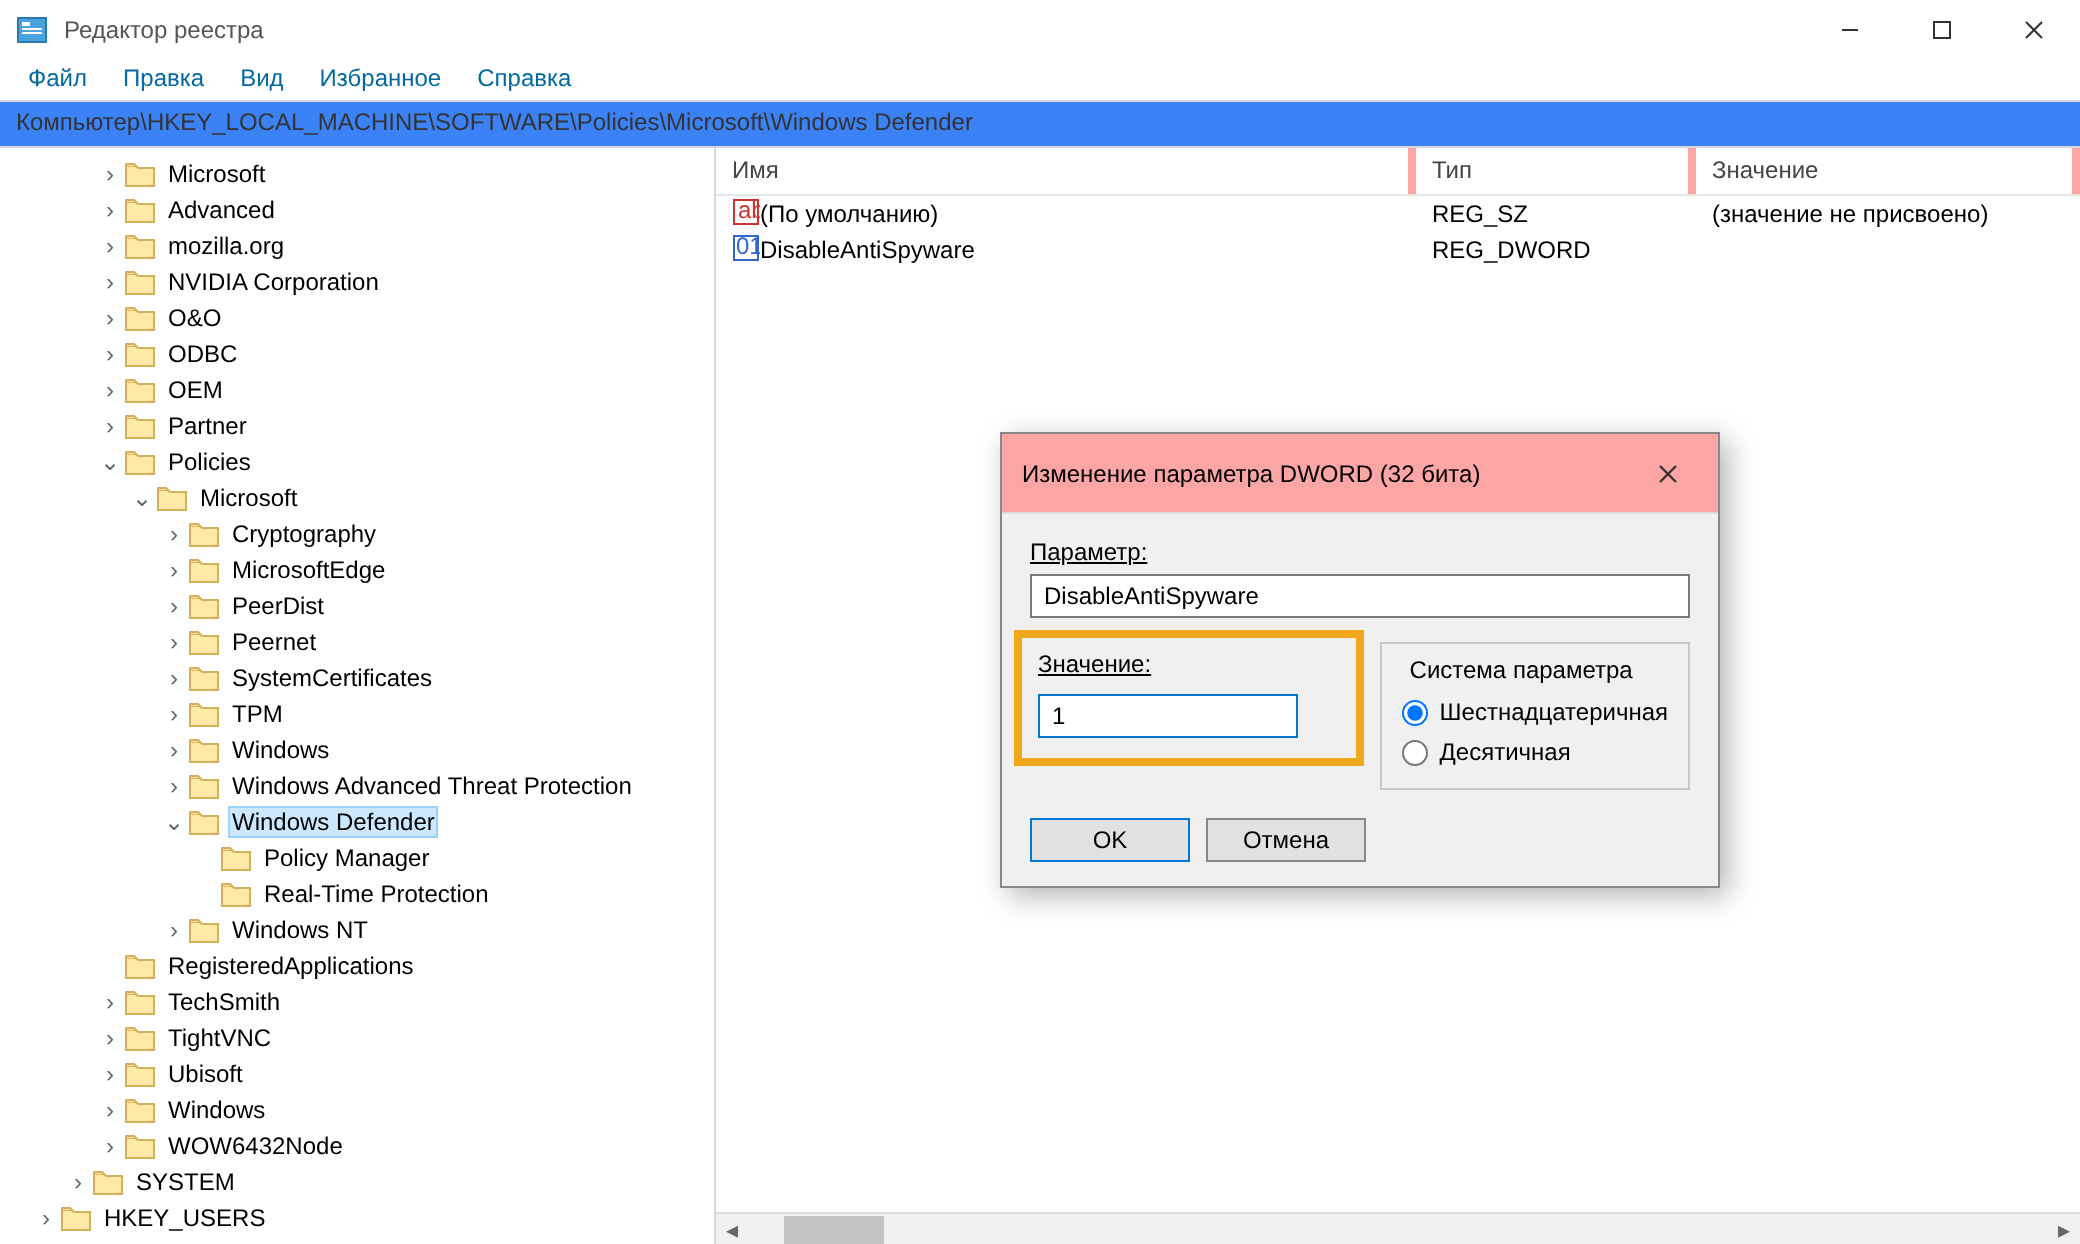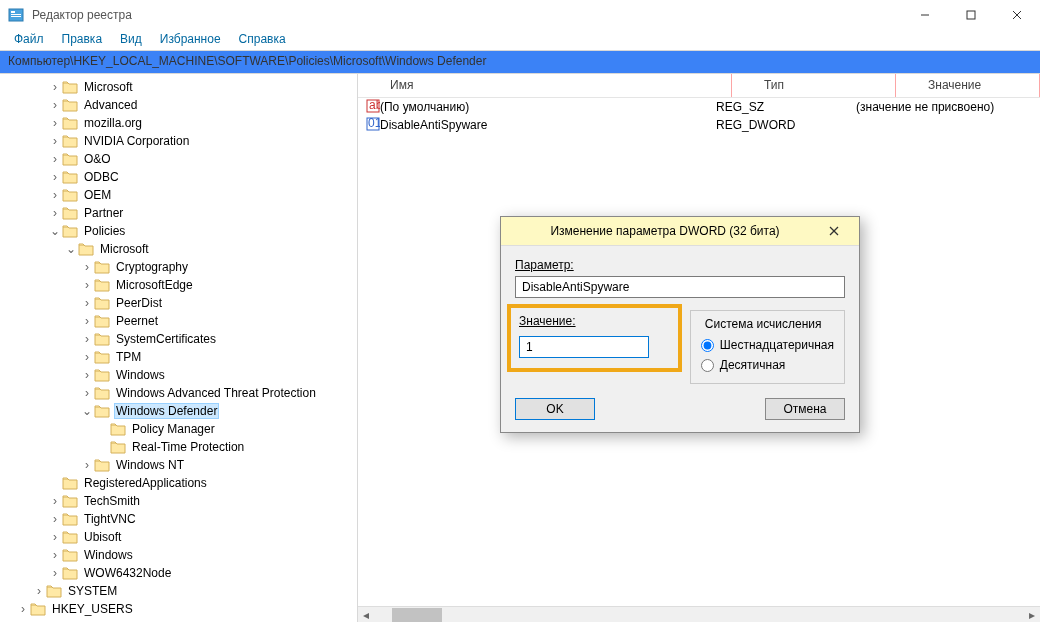--- a/index.html
+++ b/index.html
@@ -14,21 +14,21 @@
   .menubar { height: 20px; display: flex; gap: 2px; padding: 0 6px; color: #0369a1; }
   .menubar div { padding: 2px 8px; }
 
   .addressbar { height: 24px; border-top: 1px solid #d8d8d8; border-bottom: 1px solid #d8d8d8; padding: 3px 8px; color: #333; background:#3b82f6;}
   
   .workspace { display: flex; height: calc(622px - 30px - 20px - 24px); }
   .tree-pane { width: 358px; border-right: 1px solid #d8d8d8; overflow-y: auto; overflow-x: auto; padding: 4px 0; position: relative; }
   .list-pane { flex: 1; position: relative; }
 
   .col-headers { height: 24px; border-bottom: 1px solid #e5e5e5; display: flex; color: #444; }
-  .col-headers div { padding: 4px 8px; border-right: 1px solid #fca5a5; margin-left: 24px; }
+  .col-headers div { padding: 4px 8px; border-right: 4px solid #fca5a5; }
   .col-name { width: 350px; }
   .col-type { width: 140px; }
   .col-data { flex: 1; }
 
   .value-row { display: flex; height: 18px; align-items: center; }
   .value-row .c-name { width: 350px; padding-left: 8px; display:flex; align-items:center; gap:0;}
   .value-row .c-type { width: 140px; padding-left: 8px; }
   .value-row .c-data { flex: 1; padding-left: 8px; }
 
   .tree-row { display: flex; align-items: center; height: 18px; white-space: nowrap; }
@@ -38,35 +38,35 @@
   .folder-icon { width: 16px; height: 14px; margin-right: 4px; }
   .folder-icon svg { display:block; }
   .label { padding: 0 2px; }
 
   .hscroll { position: absolute; bottom: 0; left: 0; right: 0; height: 16px; background: #f0f0f0; border-top:1px solid #ddd; display:flex; align-items:center;}
   .hscroll .thumb { height: 14px; background:#c2c2c2; width:50px; margin-left:18px;}
   .hscroll .arrow { width:16px; height:16px; display:flex; align-items:center; justify-content:center; color:#666;}
 
   
   .dialog { position: absolute; left: 500px; top: 216px; width: 360px; background: #f0f0f0; border: 1px solid #888; box-shadow: 4px 4px 14px rgba(0,0,0,0.3); }
-  .dlg-title { height: 29px; background: #fef9c3; display: flex; align-items: center; padding: 0 10px; border-bottom: 1px solid #ddd; text-align: center;}
+  .dlg-title { height: 40px; background: #fca5a5; display: flex; align-items: center; padding: 0 10px; border-bottom: 1px solid #ddd;}
   .dlg-title .t { flex: 1; }
   .dlg-close { width: 30px; text-align: center; font-size: 14px; }
   .dlg-body { padding: 12px 14px; }
   .dlg-body label { display:block; margin-bottom: 4px; text-decoration: underline; }
   .param-box { width: 100%; height: 22px; border: 1px solid #7a7a7a; background: #fff; padding: 2px 6px; font-size:12px; }
   .lower { display:flex; margin-top: 12px; gap: 16px;}
   .value-group { width: 160px; position:relative; }
   .value-group .highlight-box { border: 4px solid #f0a818; padding: 6px 8px 10px; margin: -6px -8px -10px; }
   .value-input { width: 130px; height: 22px; border: 1px solid #0078d7; background: #fff; padding: 2px 6px; font-size:12px; margin-top:4px; outline:none;}
   .radio-group { flex:1;}
   .fieldset { border: 1px solid #c8c8c8; padding: 6px 10px 8px; }
   .fieldset .legend { margin-top:-14px; background:#f0f0f0; padding:0 4px; display:inline-block; margin-bottom:4px;}
   .radio-row {display:flex; align-items:center; gap:6px; height:20px;}
-  .dlg-buttons { display:flex; justify-content:space-between; gap:8px; margin-top: 14px;}
+  .dlg-buttons { display:flex; justify-content:flex-start; gap:8px; margin-top: 14px;}
   .btn { width: 80px; height: 22px; border: 1px solid #888; background: #e1e1e1; }
   .btn.primary { border: 1px solid #0078d7; }
 
   .icon-sz { width:14px; height:14px; }
   .icon-dw { width:14px; height:14px; }
 
   .tree-pane::-webkit-scrollbar, .list-pane::-webkit-scrollbar { width:16px; height:16px; }
   .tree-pane::-webkit-scrollbar-thumb { background:#c2c2c2; }
   .tree-pane::-webkit-scrollbar-track { background:#f0f0f0; }
 </style>
@@ -583,21 +583,21 @@
     <input class="param-box" readonly="" value="DisableAntiSpyware" style="">
     <div class="lower">
       <div class="value-group">
         <div class="highlight-box">
           <label>Значение:</label>
           <input class="value-input" value="1" style="">
         </div>
       </div>
       <div class="radio-group">
         <div class="fieldset">
-          <div class="legend">Система исчисления</div>
+          <div class="legend">Система параметра</div>
           <div class="radio-row">
               <input type="radio" checked="" style="">
               <span>Шестнадцатеричная</span>
             </div>
           <div class="radio-row">
               <input type="radio" style="">
               <span>Десятичная</span>
             </div>
         </div>
       </div>

